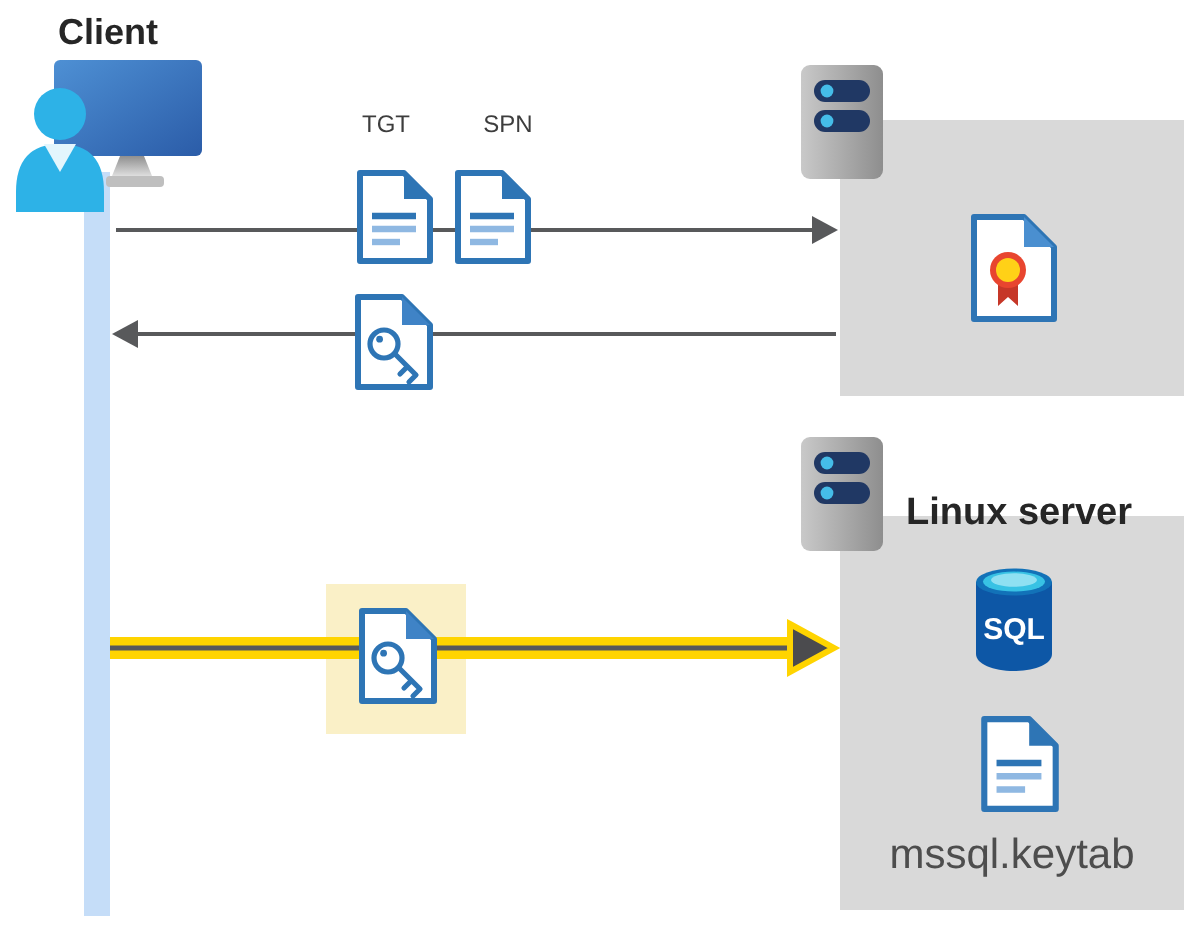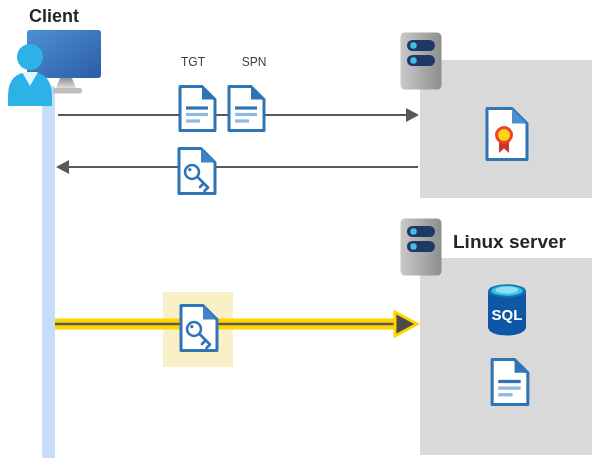--- a/index.html
+++ b/index.html
@@ -136,32 +136,33 @@
           <stop offset="1" stop-color="#8E8E8E"></stop>
       </linearGradient>
     </defs>
     <rect x="0.5" y="0.5" width="41" height="57" rx="4.5" fill="url(#srvB)"></rect>
     <rect x="7" y="8" width="28" height="11" rx="5.5" fill="#203864"></rect>
     <circle cx="13.5" cy="13.5" r="3.2" fill="#45BDE8"></circle>
     <rect x="7" y="23" width="28" height="11" rx="5.5" fill="#203864"></rect>
     <circle cx="13.5" cy="28.5" r="3.2" fill="#45BDE8"></circle>
   </svg>
 
-  <div class="abs actor-title" style="left:453px;top:229px;text-align:center;">Linux server</div>
+  <div class="abs actor-title" style="left:453px;top:244px;text-align:center;">Linux server</div>
 
   <svg class="abs" style="left:486px;top:282px;" width="42" height="55" viewBox="0 0 42 55">
     <path d="M2 9 V45 C2 50 10.5 53.5 21 53.5 C31.5 53.5 40 50 40 45 V9 Z" fill="#0D57A6"></path>
     <ellipse cx="21" cy="9" rx="19" ry="6.8" fill="#1272B8"></ellipse>
     <ellipse cx="21" cy="8.8" rx="15.5" ry="5" fill="#38C2E4"></ellipse>
     <ellipse cx="21" cy="8" rx="11.5" ry="3.4" fill="#8FE0F2"></ellipse>
     <text x="21" y="37.5" text-anchor="middle" font-size="15" font-weight="bold" fill="#ffffff">SQL</text>
   </svg>
 
   <svg class="abs" style="left:489px;top:357px;" width="42" height="50" viewBox="0 0 41 49">
     <path d="M3 2.5 H25 L38 15.5 V46.5 H3 Z" fill="#fff" stroke="#2E75B5" stroke-width="3" stroke-linejoin="round"></path>
     <path d="M25 2.5 V15.5 H38 Z" fill="#2E75B5"></path>
     <line x1="9" y1="24" x2="31" y2="24" stroke="#2E75B5" stroke-width="3.2"></line>
     <line x1="9" y1="30.5" x2="31" y2="30.5" stroke="#8FB8E2" stroke-width="3.2"></line>
     <line x1="9" y1="37" x2="23" y2="37" stroke="#8FB8E2" stroke-width="3.2"></line>
   </svg>
 
+  <div class="abs keytab-label" style="left:420px;top:416px;width:172px;">mssql.keytab</div>
 
 </div>
 
 </body></html>

